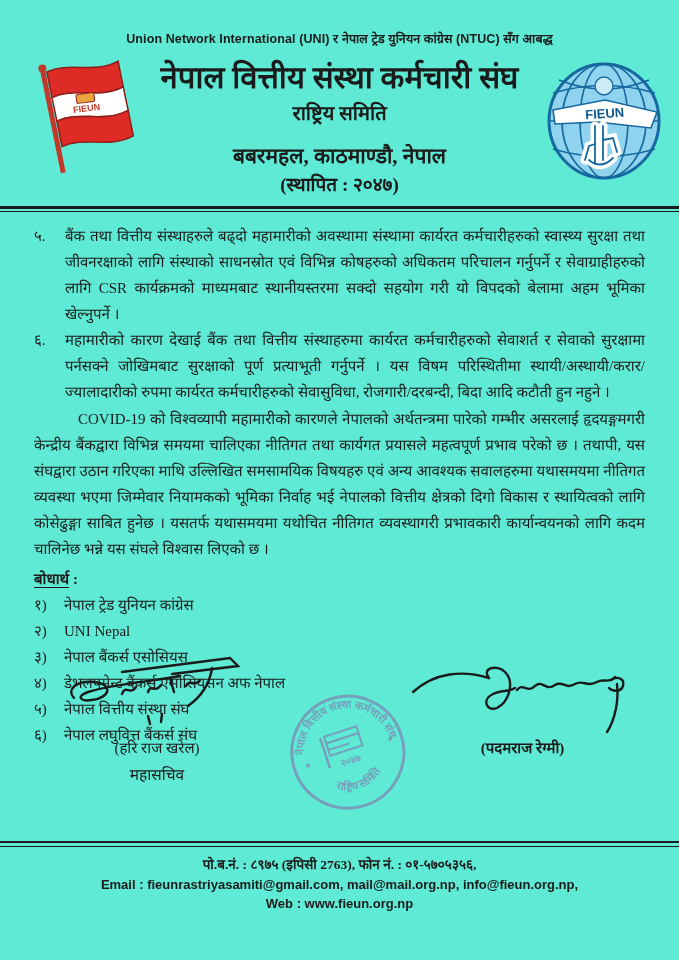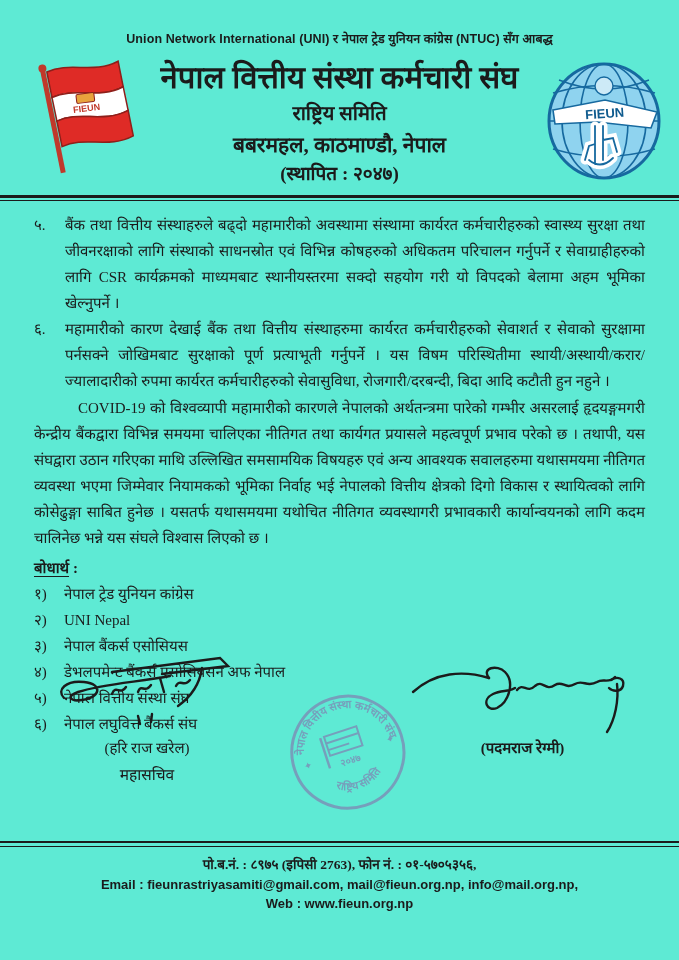--- a/index.html
+++ b/index.html
@@ -10,38 +10,38 @@
     font-family:"Liberation Serif", serif;
   }
   
   .header { position:relative; padding-top:30px; }
   .affiliation {
     text-align:center; font-weight:bold; font-size:12.5px;
     font-family:"Liberation Sans", sans-serif; letter-spacing:.1px;
   }
   .org-title { text-align:center; font-weight:bold; font-size:31px; margin-top:8px; }
   .org-subtitle { text-align:center; font-weight:bold; font-size:20px; margin-top:2px; }
-  .org-address { text-align:center; font-weight:bold; font-size:21px; margin-top:4px; }
+  .org-address { text-align:center; font-weight:bold; font-size:21px; margin-top:15px; }
   .org-established { text-align:center; font-weight:bold; font-size:19px; margin-top:2px; }
   .logo-flag { position:absolute; left:26px; top:52px; }
   .logo-globe { position:absolute; right:16px; top:60px; }
   .rule { margin-top:9px; height:6px; border-top:3px solid #1b1b1b; border-bottom:1.5px solid #1b1b1b; }
   
   .content { padding:11px 34px 0 34px; font-size:15px; line-height:26px; }
   .point { display:flex; }
   .point-num { flex:none; width:31px; }
   .point-text { flex:1; text-align:justify; }
   .closing { text-align:justify; text-indent:44px; margin-top:1px; }
   .cc-heading-row { margin-top:4px; font-weight:bold; font-size:15px; }
   .cc-word { border-bottom:1.5px solid #1b1b1b; }
   .cc-item { display:flex; }
   .cc-num { flex:none; width:30px; }
   
   .sig-block { position:absolute; text-align:center; }
-  .sig-left  { left:32px;  top:652px; width:230px; }
+  .sig-left  { left:42px;  top:652px; width:230px; }
   .sig-right { left:400px; top:662px; width:245px;font-weight:bold; }
   .sig-img-wrap { height:82px; }
   .sig-right .sig-img-wrap { height:72px; }
   .sig-name { font-size:15px; margin-top:3px; }
   .sig-title { font-size:15.5px; margin-top:6px; }
   .stamp-wrap { position:absolute; left:286px; top:690px; width:125px; height:125px; opacity:.55; transform:rotate(-18deg); }
   
   .footer { position:absolute; left:0; right:0; top:841px; }
   .footer-rule { height:6px; border-top:2.5px solid #1b1b1b; border-bottom:1.5px solid #1b1b1b; }
   .footer-line1 { text-align:center; font-weight:bold; font-size:13.5px; margin-top:8px; }
@@ -195,17 +195,17 @@
           <path d="M212,22 C214,38 210,58 202,70"></path>
         </g>
       </svg>
     </div>
     <div class="sig-name">(पदमराज रेग्मी)</div>
   </div>
 
   <div class="footer">
     <div class="footer-rule"></div>
     <div class="footer-line1">पो.ब.नं. : ८९७५ (इपिसी 2763), फोन नं. : ०१-५७०५३५६,</div>
-    <div class="footer-line2">Email : fieunrastriyasamiti@gmail.com, mail@fieun.org.np, info@mail.org.np,</div>
+    <div class="footer-line2">Email : fieunrastriyasamiti@gmail.com, mail@mail.org.np, info@fieun.org.np,</div>
     <div class="footer-line3">Web : www.fieun.org.np</div>
   </div>
 
 </div>
 
 </body></html>

